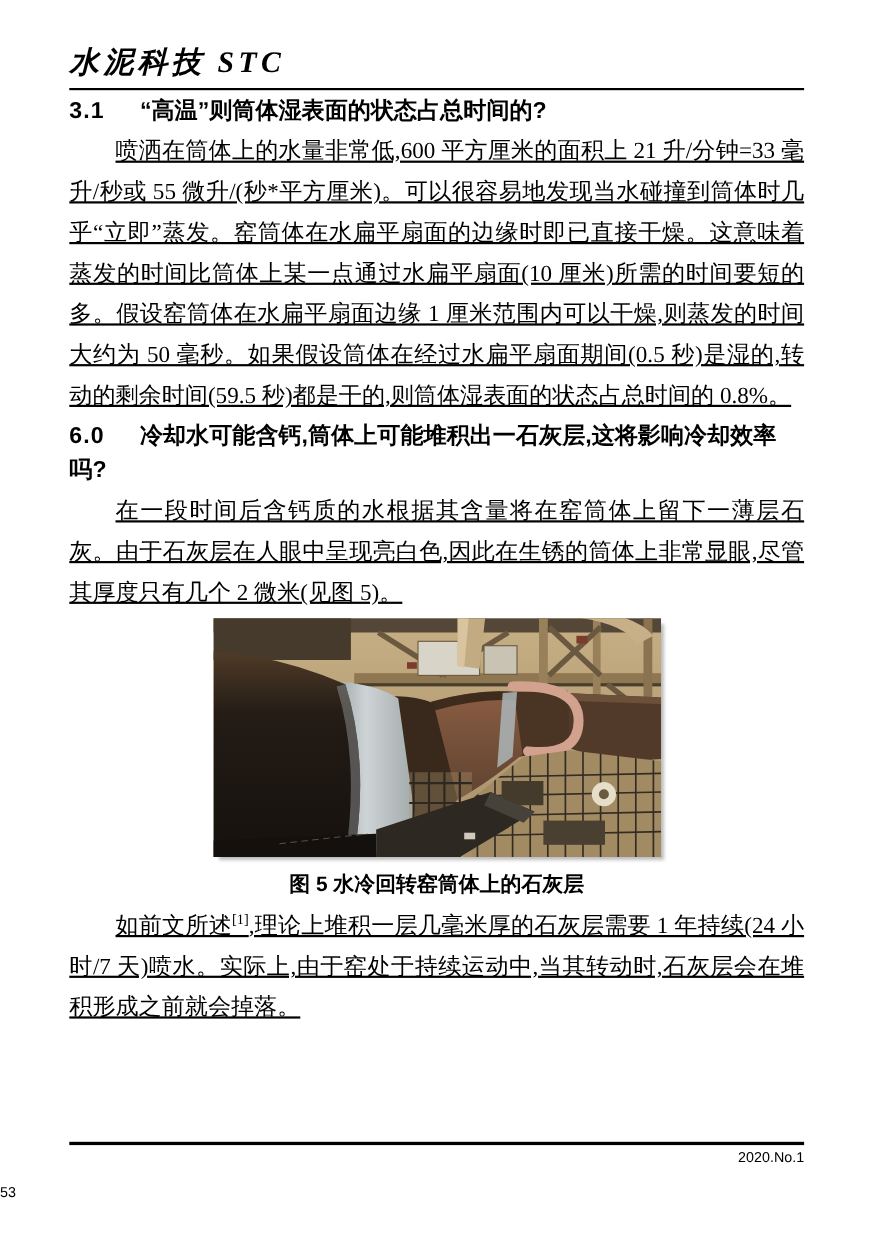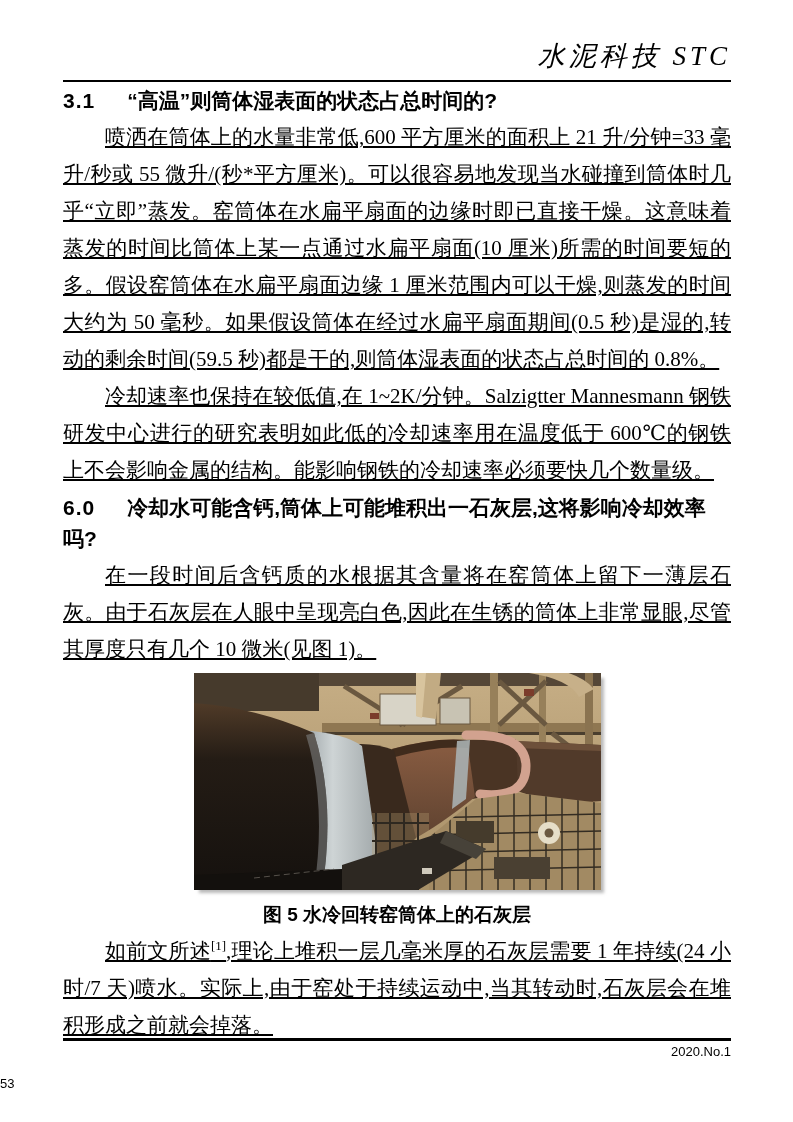--- a/index.html
+++ b/index.html
@@ -4,21 +4,21 @@
 <style>
   * { margin:0; padding:0; box-sizing:border-box; }
   html, body { background:#ffffff; }
   body { font-family:"Liberation Serif","DejaVu Serif",serif; color:#000; }
   .page {
     position:relative; width:793px; height:1122px; background:#fff; overflow:hidden;
     margin:0 auto;
   }
   .content { position:absolute; left:63px; top:36px; width:668px; }
   .journal-title {
-    text-align:right; font-size:27px; font-weight:normal; font-style:italic;
+    text-align:left; font-size:27px; font-weight:bold; font-style:italic;
     letter-spacing:4px; height:44px; line-height:40px;
     font-family:"Liberation Serif","DejaVu Serif",serif;
   }
   .header-rule { border:none; border-top:2px solid #000; margin:0 0 3px 0; }
   .section-heading {
     font-family:"Liberation Sans","DejaVu Sans",sans-serif;
     font-size:21px; font-weight:bold; line-height:31px; margin:3px 0 3px 0;
   }
   .heading-num { display:inline-block; margin-right:32px; letter-spacing:1px;text-align:center; }
   .body-para {
@@ -55,27 +55,26 @@
   <div class="content">
 
     <div class="journal-title">水泥科技 STC</div>
     <hr class="header-rule">
 
     <div class="section-heading">
       <span class="heading-num">3.1</span><span>“高温”则筒体湿表面的状态占总时间的?</span>
     </div>
 
     <p class="body-para">喷洒在筒体上的水量非常低,600 平方厘米的面积上 21 升/分钟=33 毫升/秒或 55 微升/(秒*平方厘米)。可以很容易地发现当水碰撞到筒体时几乎“立即”蒸发。窑筒体在水扁平扇面的边缘时即已直接干燥。这意味着蒸发的时间比筒体上某一点通过水扁平扇面(10 厘米)所需的时间要短的多。假设窑筒体在水扁平扇面边缘 1 厘米范围内可以干燥,则蒸发的时间大约为 50 毫秒。如果假设筒体在经过水扁平扇面期间(0.5 秒)是湿的,转动的剩余时间(59.5 秒)都是干的,则筒体湿表面的状态占总时间的 0.8%。</p>
-    <p class="body-para">冷却速率也保持在较低值,在 1~2K/分钟。Salzigtter Mannesmann 钢铁研发中心进行的研究表明如此低的冷却速率用在温度低于 600℃的钢铁上不会影响金属的结构。能影响钢铁的冷却速率必须要快几个数量级。</p>
 
     <div class="section-heading">
       <span class="heading-num">6.0</span><span>冷却水可能含钙,筒体上可能堆积出一石灰层,这将影响冷却效率吗?</span>
     </div>
 
-    <p class="body-para">在一段时间后含钙质的水根据其含量将在窑筒体上留下一薄层石灰。由于石灰层在人眼中呈现亮白色,因此在生锈的筒体上非常显眼,尽管其厚度只有几个 10 微米(见图 1)。</p>
+    <p class="body-para">在一段时间后含钙质的水根据其含量将在窑筒体上留下一薄层石灰。由于石灰层在人眼中呈现亮白色,因此在生锈的筒体上非常显眼,尽管其厚度只有几个 2 微米(见图 5)。</p>
 
     <div class="figure-block">
       <span class="photo-frame">
         <svg width="407" height="217" viewBox="0 0 407 217" xmlns="http://www.w3.org/2000/svg">
           <defs>
             <linearGradient id="bgG" x1="0" y1="0" x2="0" y2="1">
               <stop offset="0" stop-color="#c6ae85"></stop>
                 <stop offset="1" stop-color="#a78e66"></stop>
             </linearGradient>
             <linearGradient id="limeG" x1="0" y1="0" x2="1" y2="0">

